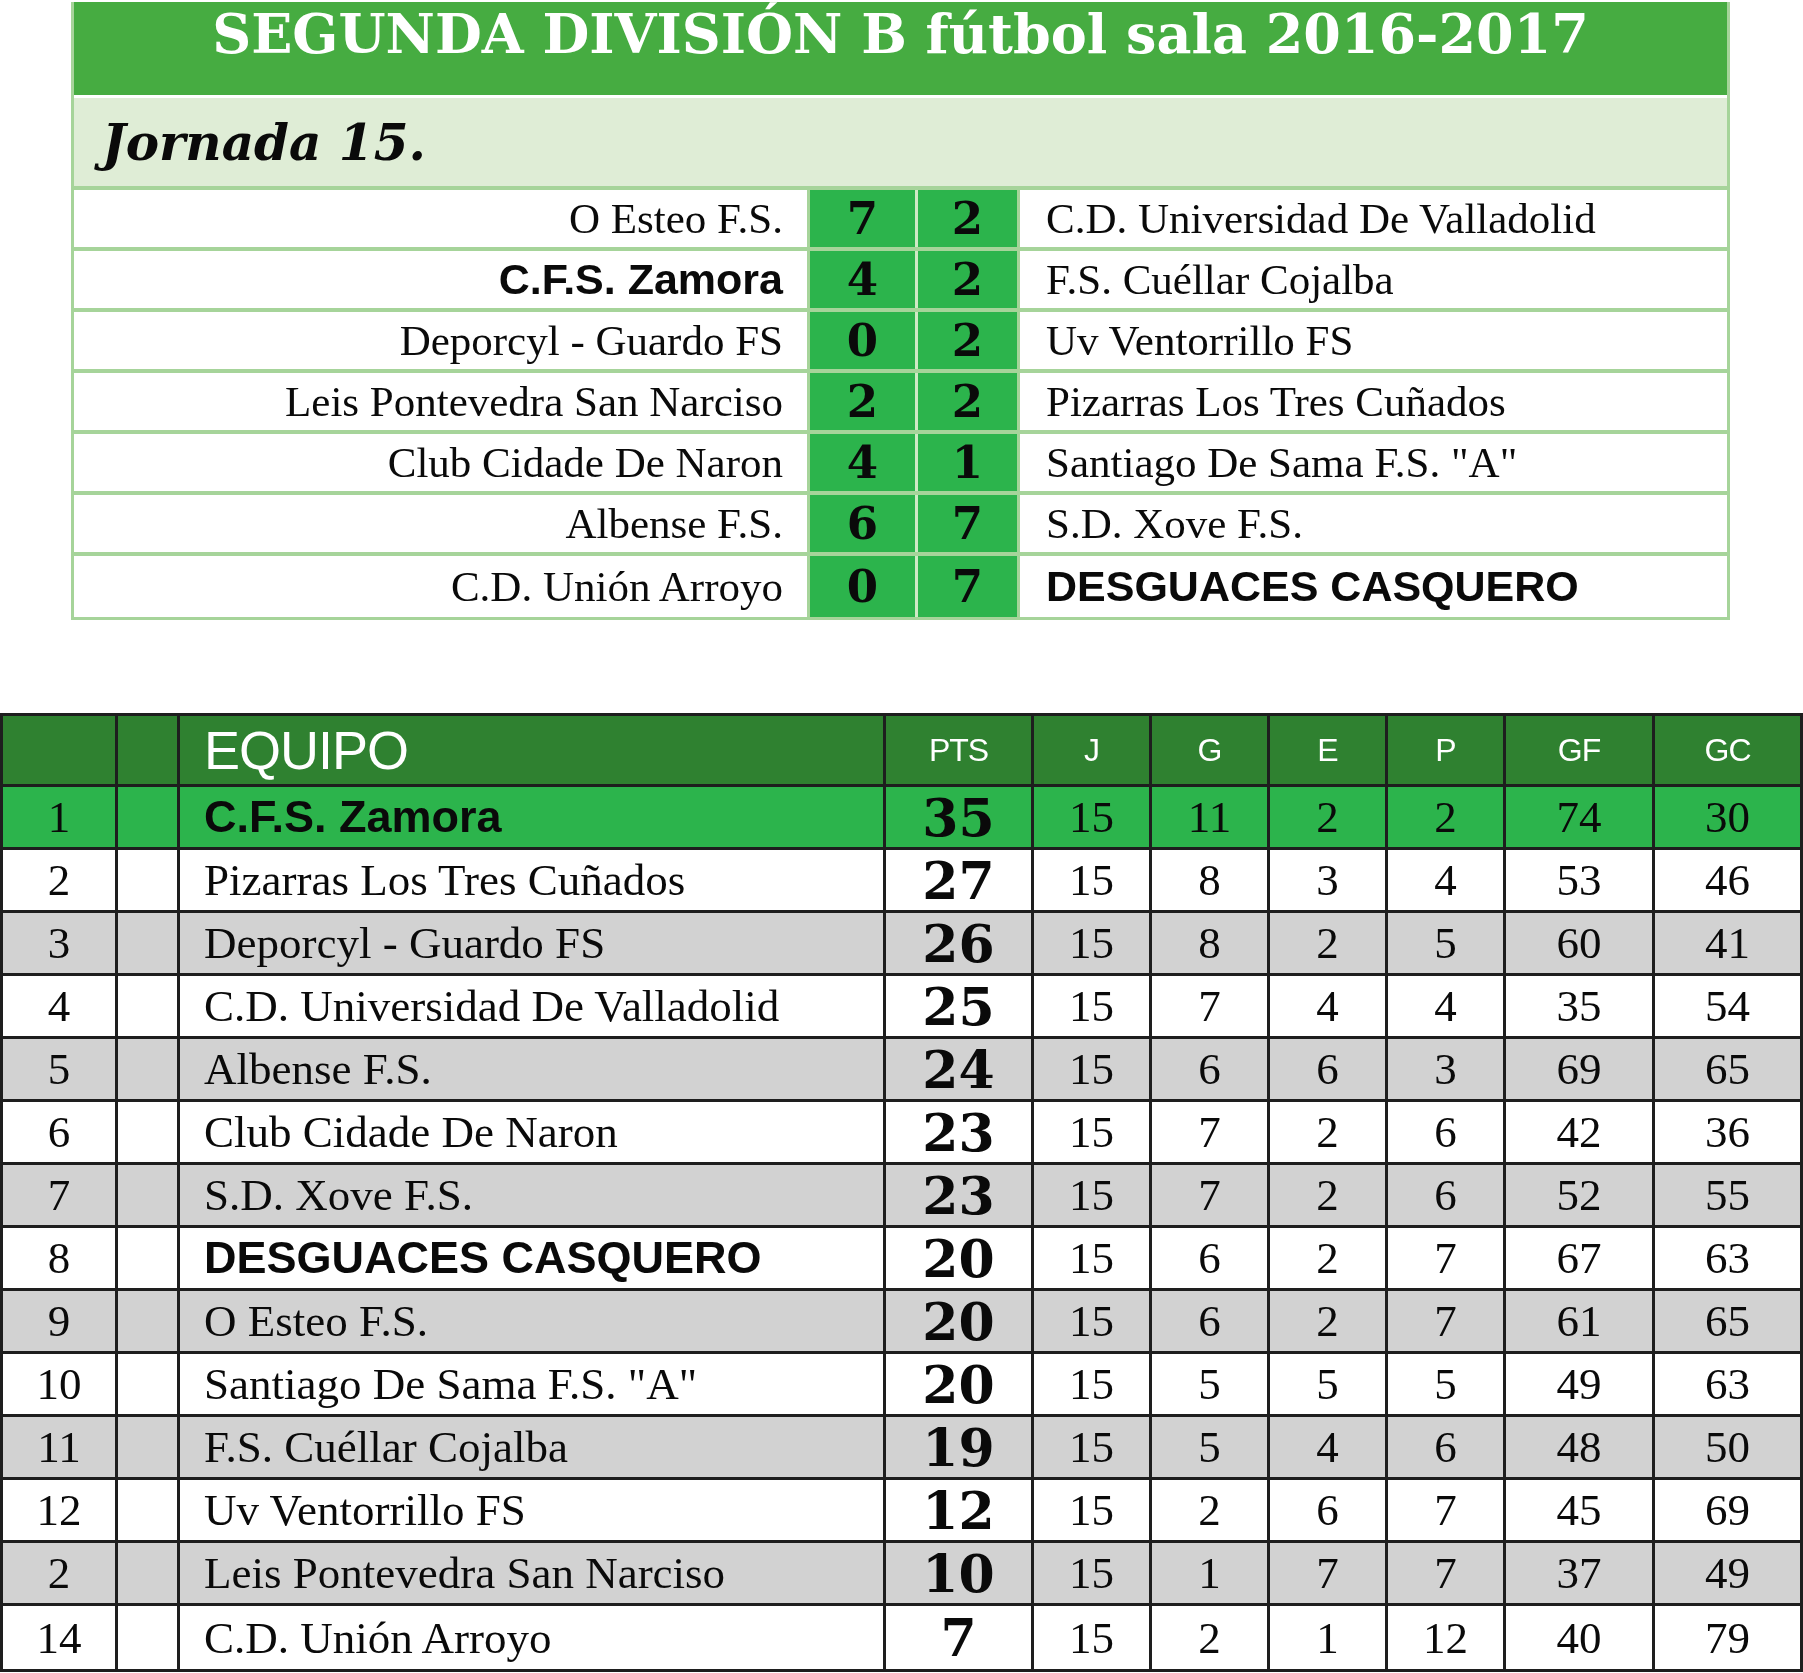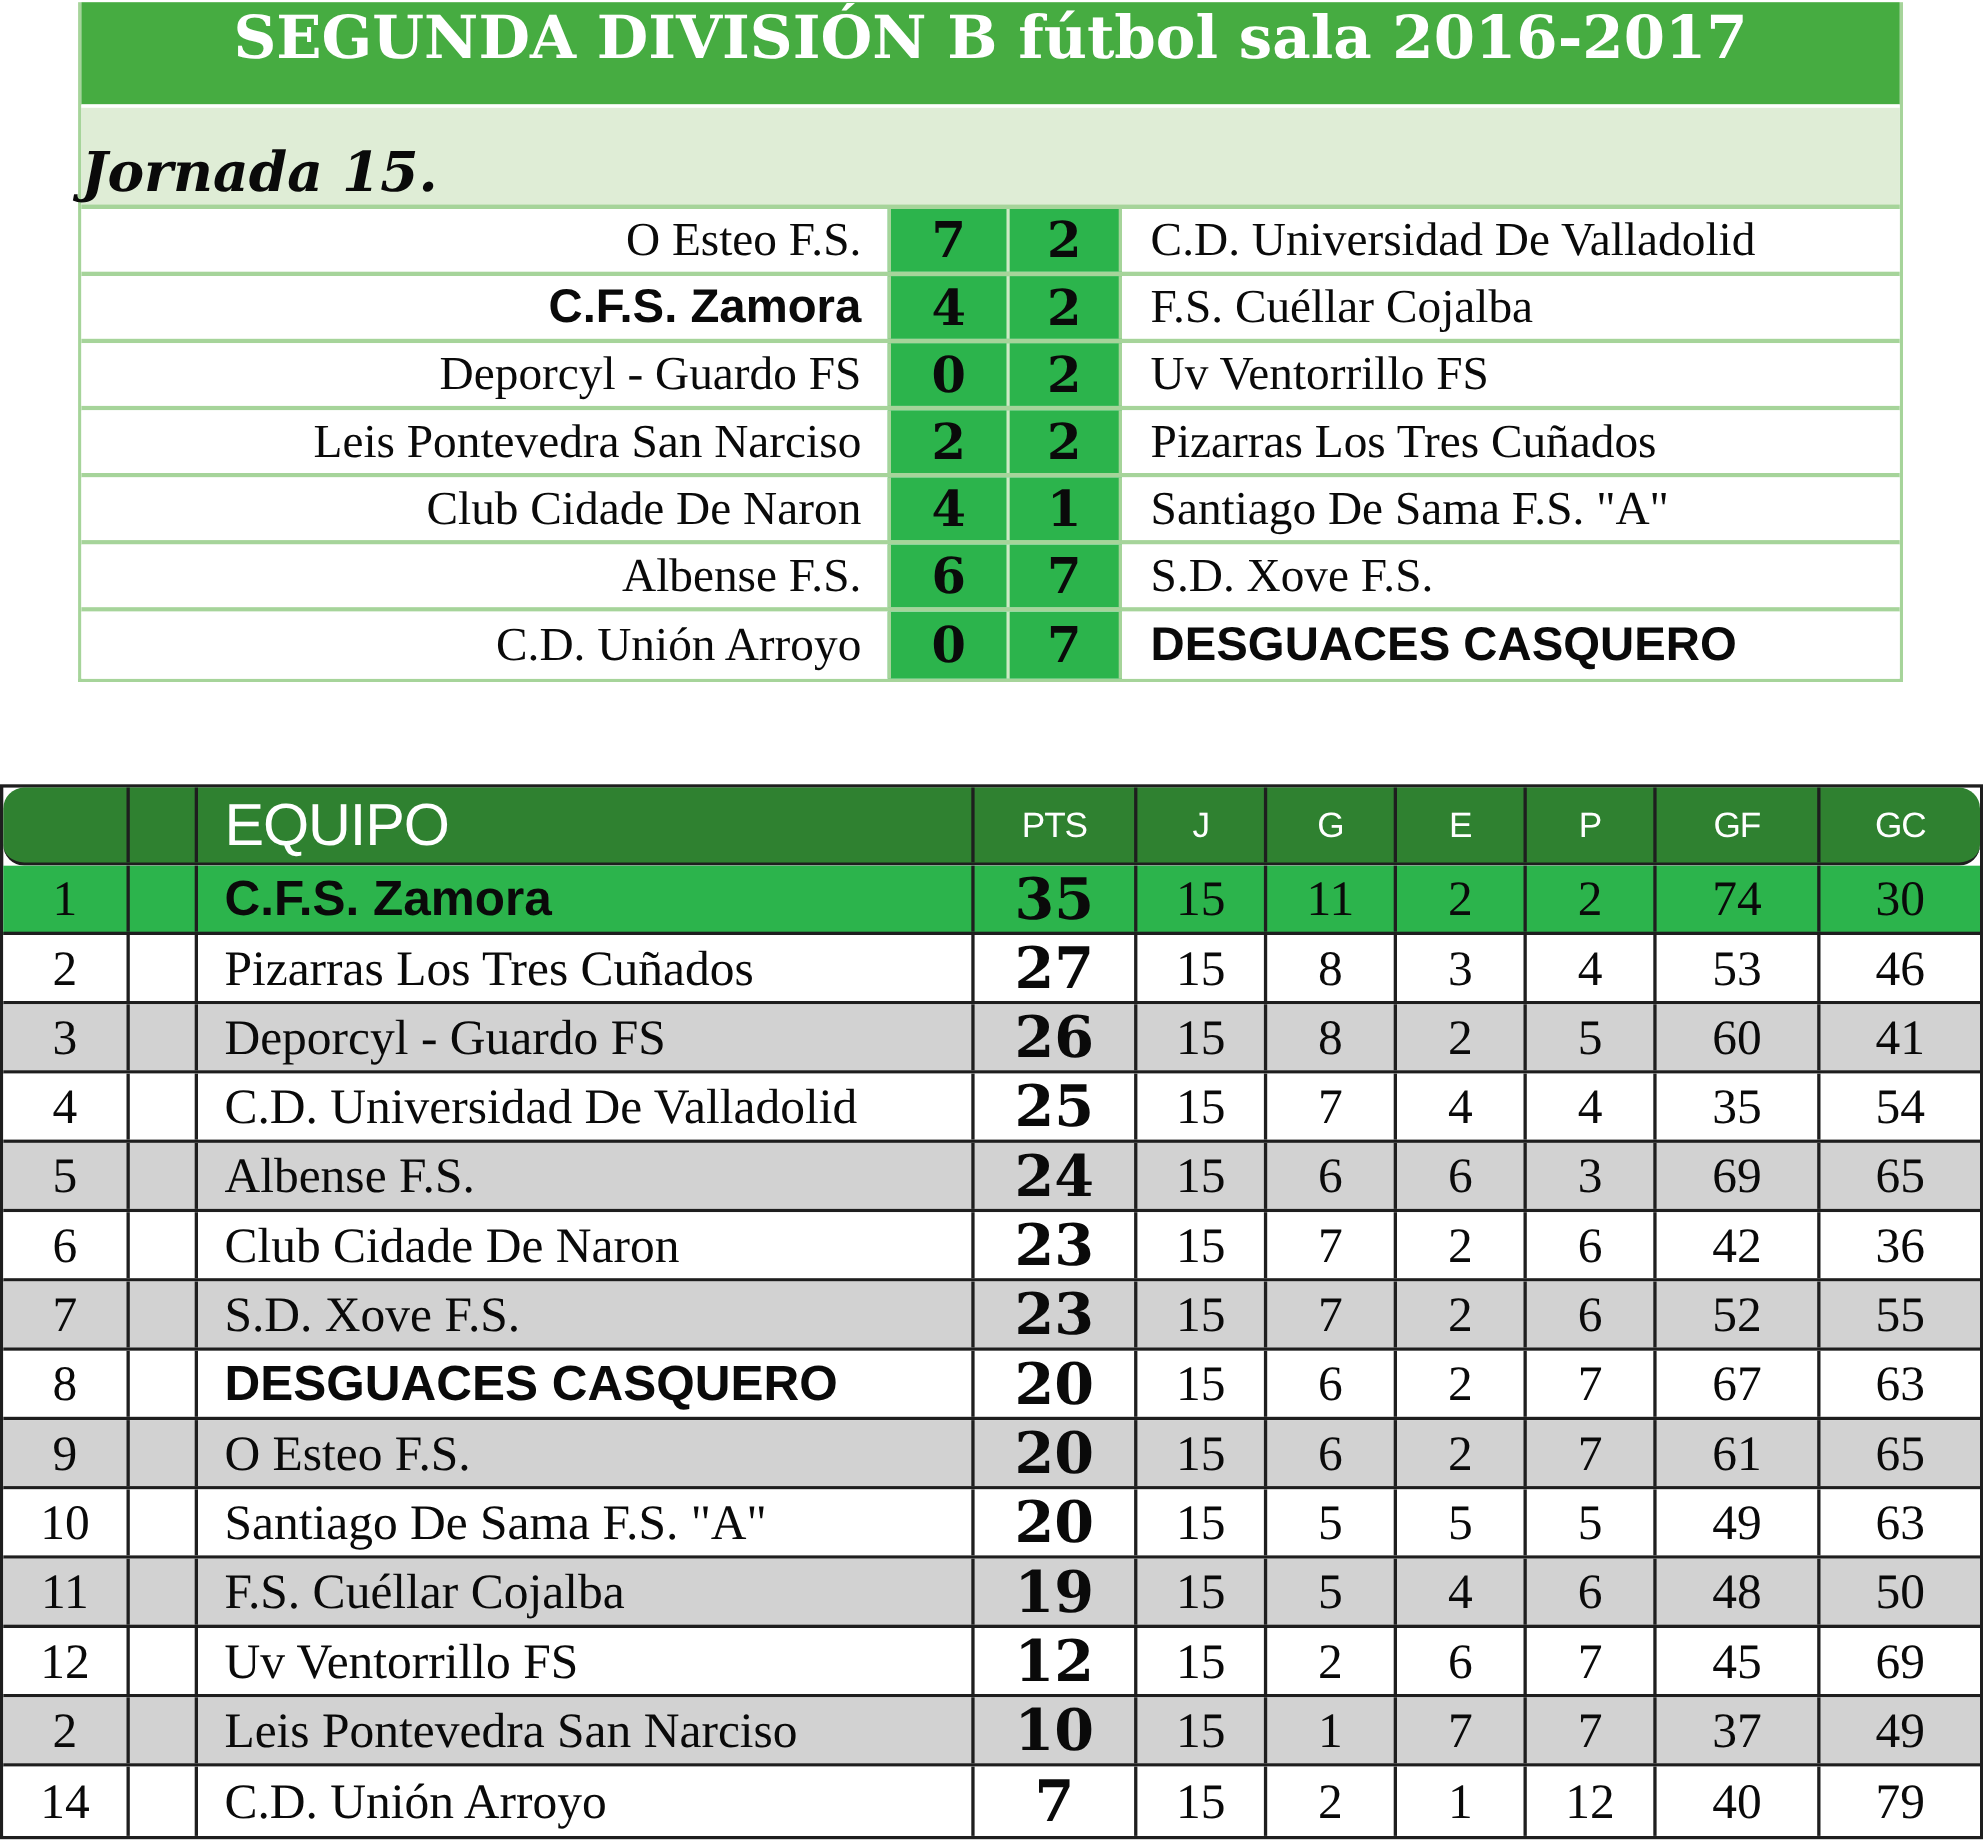--- a/index.html
+++ b/index.html
@@ -28,21 +28,21 @@
   .title-bar{
     height:93px;background:var(--title-green);
     display:flex;align-items:flex-start;justify-content:center;
     color:#ffffff;font-family:"DejaVu Serif",serif;font-weight:700;
     font-size:54px;letter-spacing:0px;white-space:nowrap;
   }
   .jornada{
     height:95px;background:var(--light-row);
     border-top:3px solid #ffffff;
     border-bottom:4px solid var(--border-green);
-    display:flex;align-items:flex-end;
+    display:flex;align-items:center;padding-left:28px;
     font-family:"DejaVu Serif",serif;font-weight:700;font-style:italic;
     font-size:50px;
   }
   .m-row{
     display:grid;grid-template-columns:733px 111px 102px 1fr;
     height:61px;border-bottom:4px solid var(--border-green);background:#fff;
   }
   .m-row:last-child{border-bottom:none;}
   .m-cell{display:flex;align-items:center;font-size:43px;white-space:nowrap;overflow:hidden;}
   .m-home{justify-content:flex-end;padding-right:24px;}
@@ -57,21 +57,20 @@
 
   
   .standings{
     position:absolute;left:0;top:713px;width:1803px;
     border:3px solid var(--border-dark);background:#fff;
   }
   .s-row{display:grid;grid-template-columns:112px 62px 706px 148px 118px 118px 118px 118px 149px 148px;}
   .s-header{
     height:71px;background:var(--dark-green);color:#ffffff;
     border-bottom:3px solid var(--border-dark);
-    border-radius:19px;
   }
   .s-header .c{
     font-family:"Liberation Sans",sans-serif;font-size:32px;letter-spacing:-1px;
     color:#ffffff;
   }
   .s-header .c.team{font-size:54px;}
   .c{
     display:flex;align-items:center;justify-content:center;
     font-size:45px;border-left:3px solid var(--border-dark);
     white-space:nowrap;overflow:hidden;

